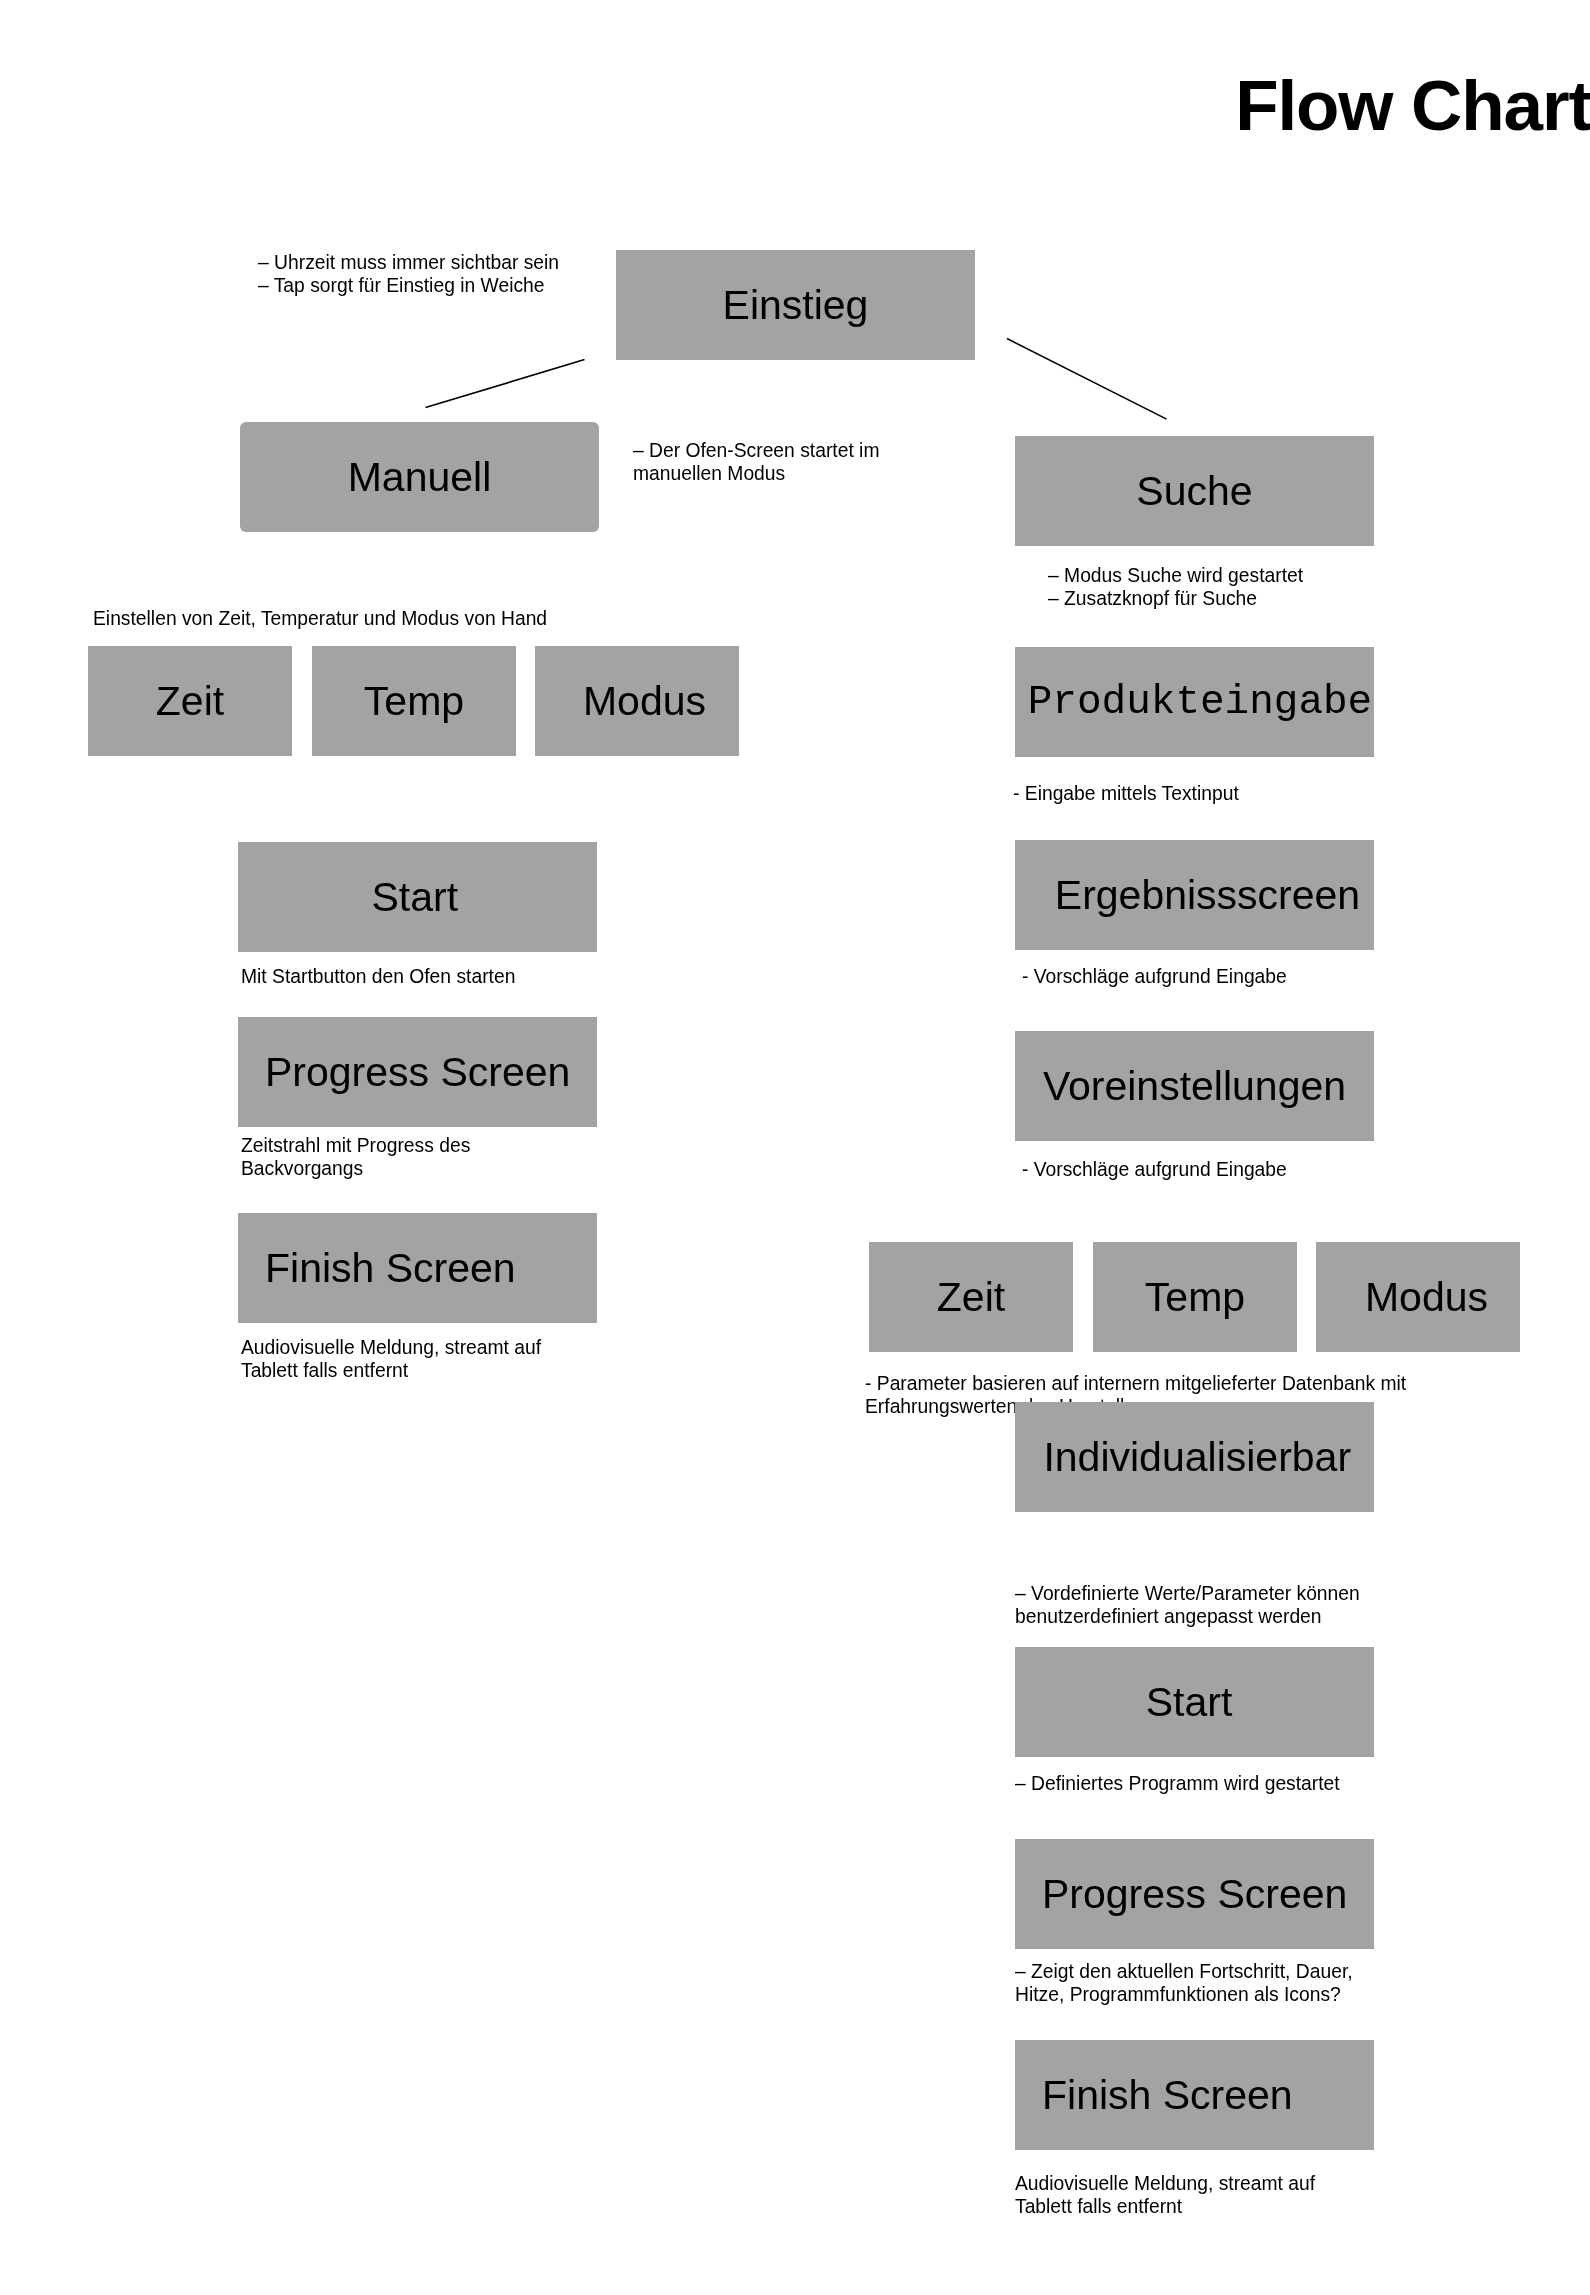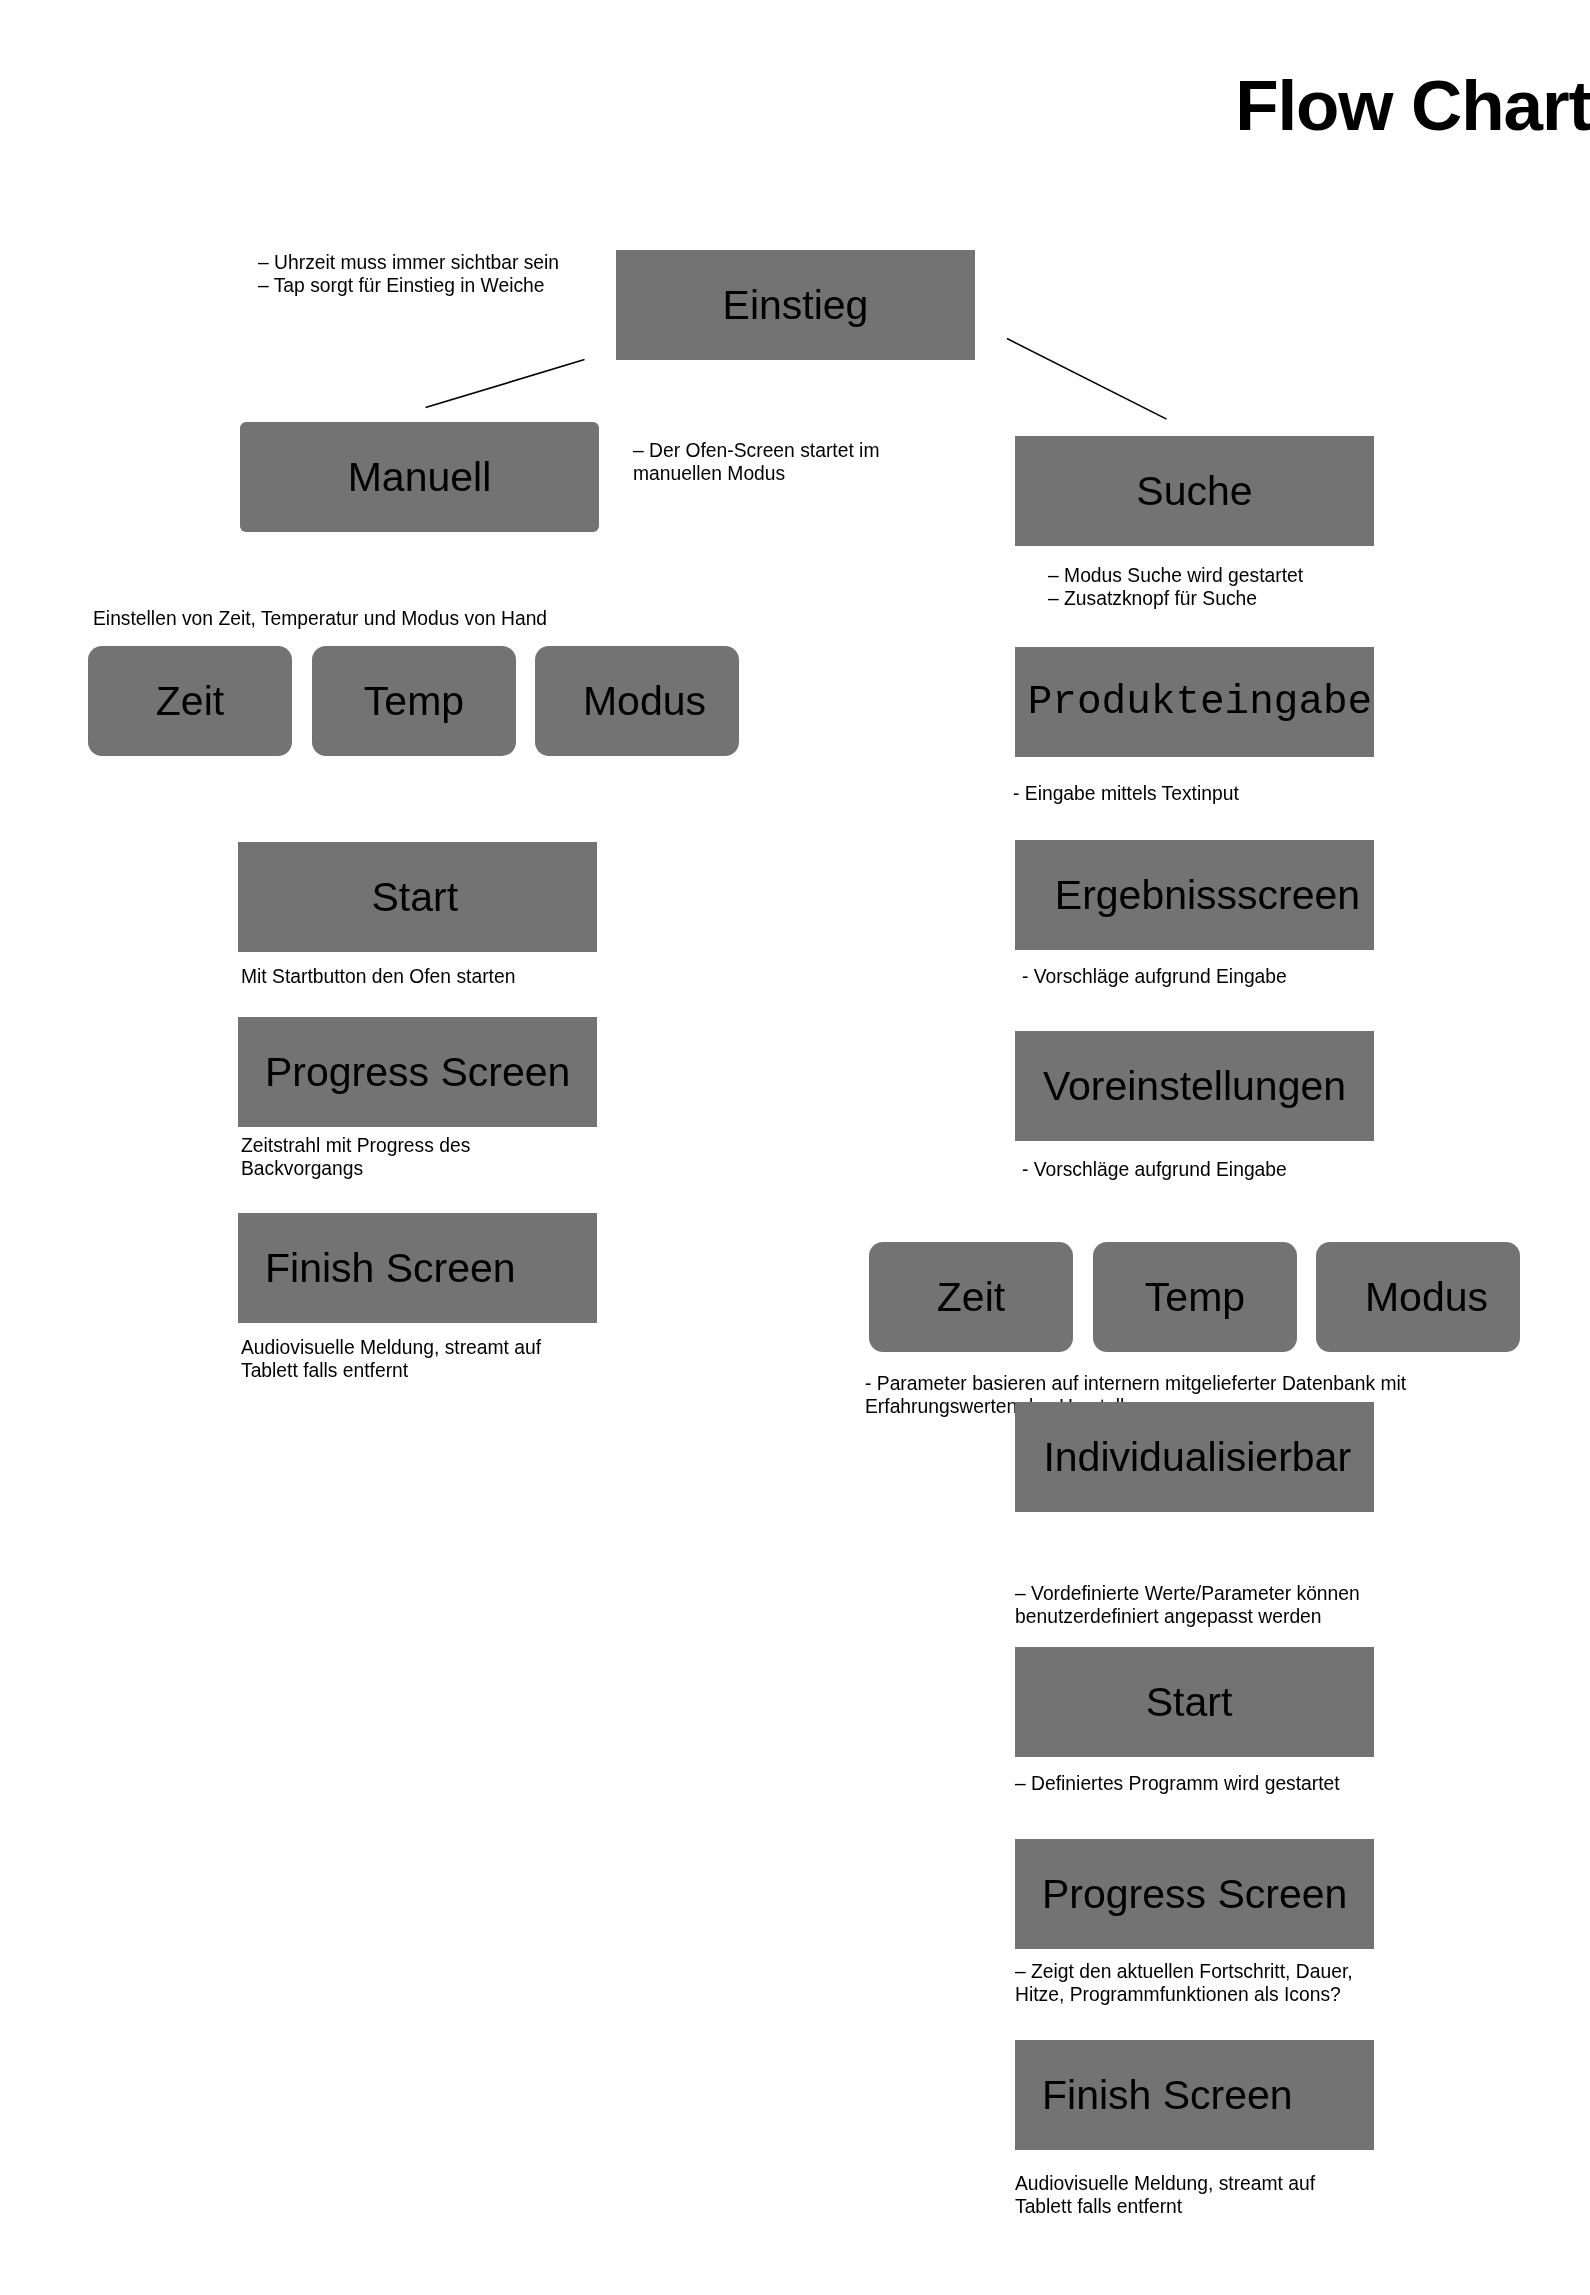--- a/index.html
+++ b/index.html
@@ -1,23 +1,23 @@
 <!DOCTYPE html>
 <html style="font-size:8.8px"><head>
 <meta charset="utf-8">
 <style>
   html, body { margin: 0; padding: 0; background: #ffffff; }
   body { width: 1591px; height: 2295px; position: relative; overflow: hidden;
          font-family: "Liberation Sans", "DejaVu Sans", sans-serif; color: #000; }
   .title { position: absolute; left: 0; width: 1591px; top: 62px; text-align: right;
            font-weight: bold; font-size: 71px; line-height: 88px; letter-spacing: -1.1px; }
-  .box { position: absolute; background: #737373; display: flex; align-items: center;
+  .box { position: absolute; background: #a3a3a3; display: flex; align-items: center;
          justify-content: center; font-size: 41px; line-height: 1; }
   .box.lg { width: 359px; height: 110px; }
-  .box.sm { width: 204px; height: 110px; border-radius: 14px; }
+  .box.sm { width: 204px; height: 110px; }
   .box.leftpad { justify-content: flex-start; padding-left: 27px; box-sizing: border-box; }
   .note { position: absolute; font-size: 19.3px; line-height: 23px; white-space: pre; }
   svg.lines { position: absolute; left: 0; top: 0; width: 1591px; height: 2295px; pointer-events: none; }
 </style>
 </head>
 <body>
 
 <div class="title">Flow Chart</div>
 
 <svg class="lines" viewBox="0 0 2880 4156">

